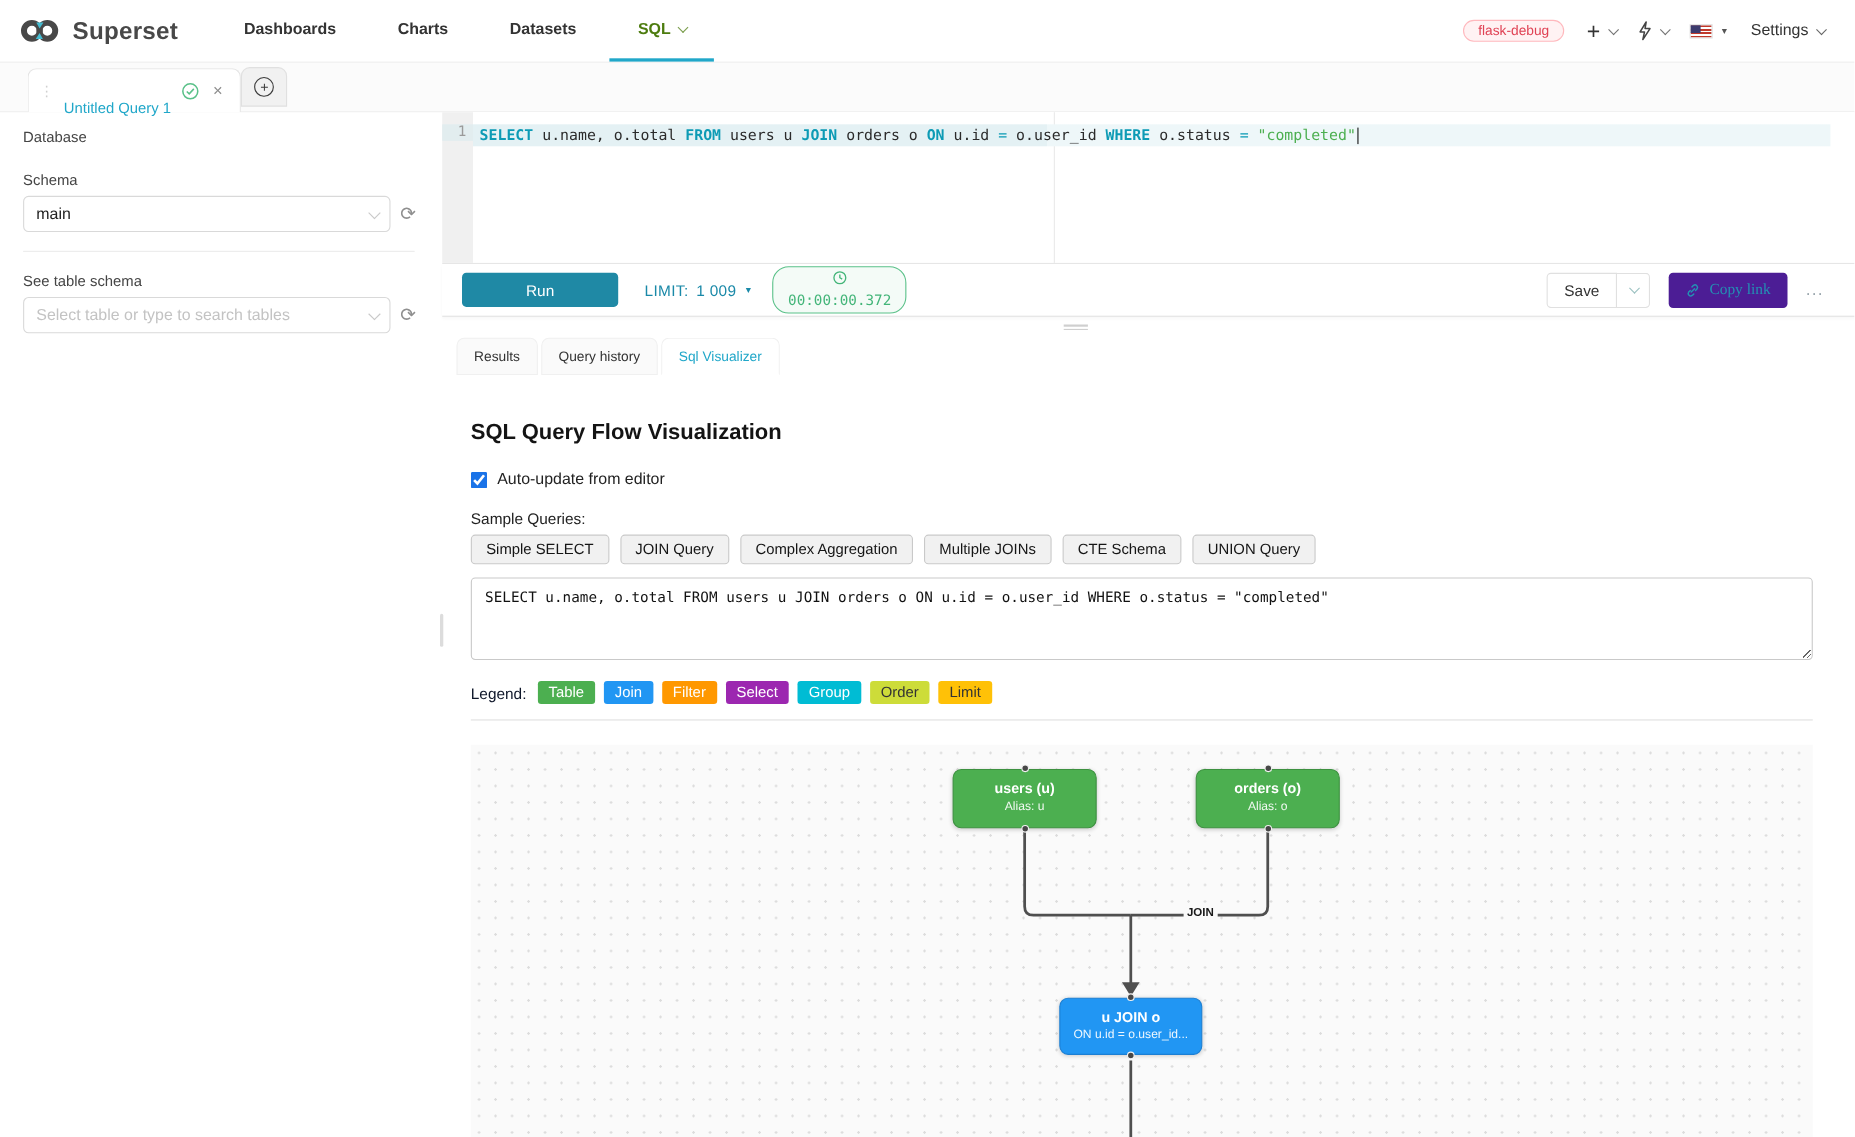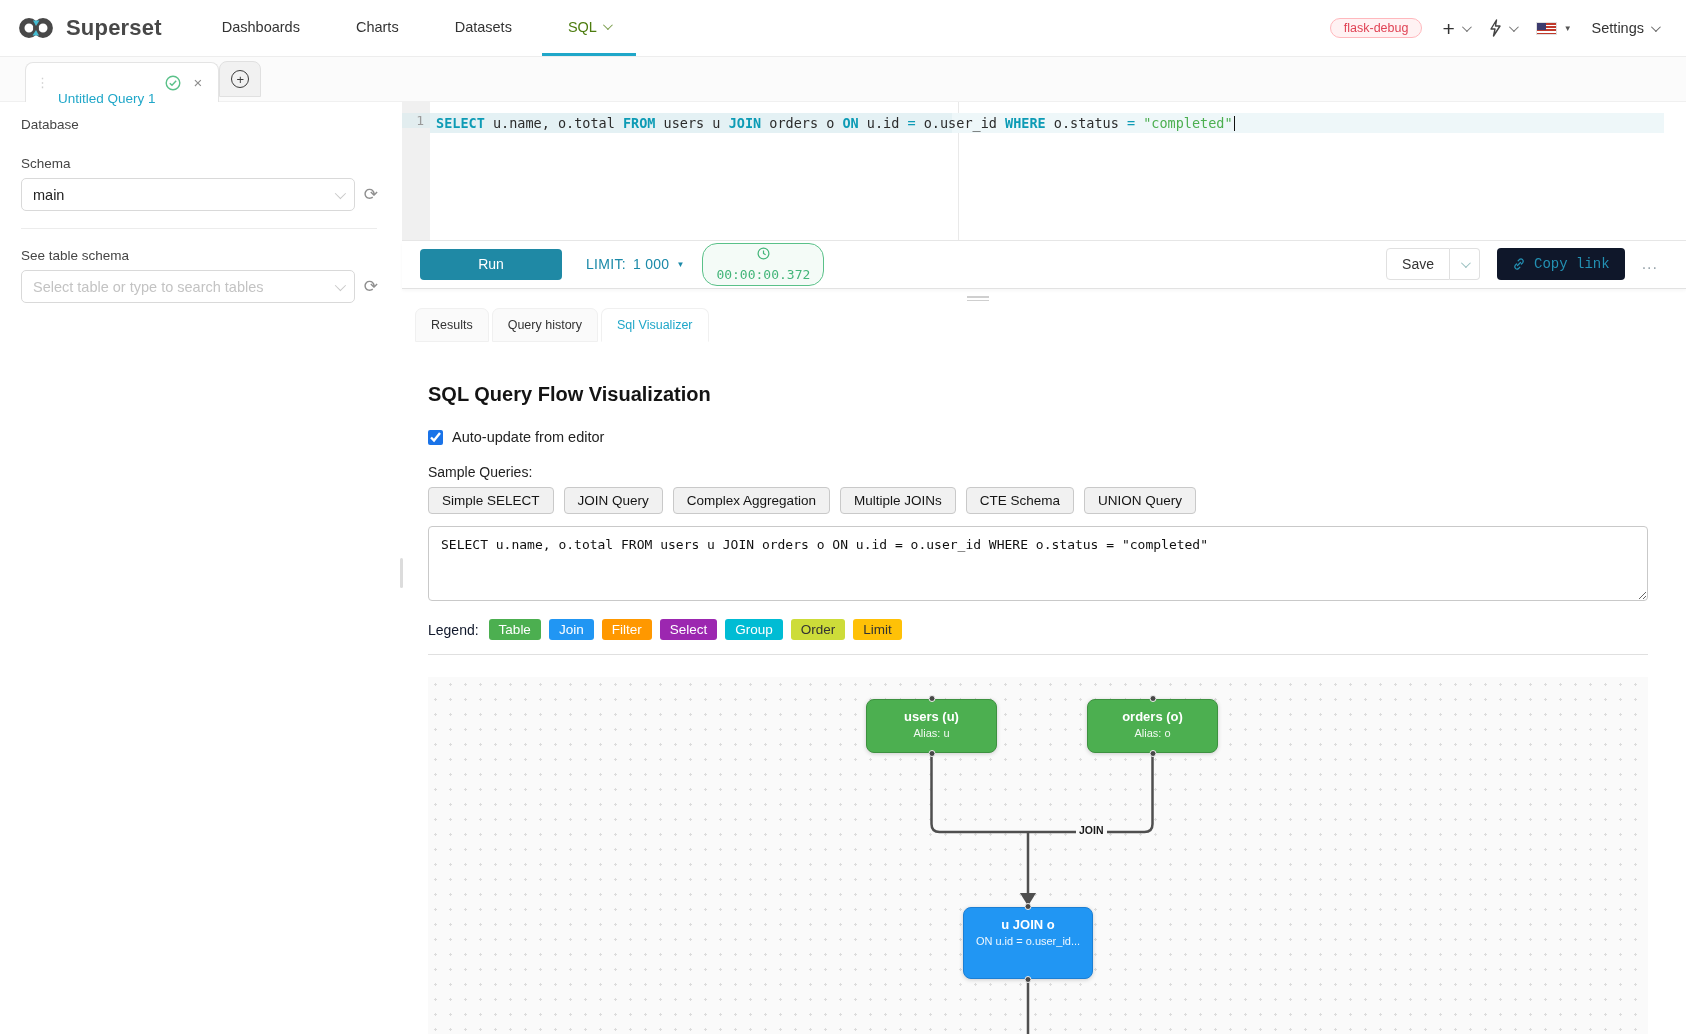--- a/index.html
+++ b/index.html
@@ -6,21 +6,21 @@
   html,body { width:1686px; height:1034px; overflow:hidden; background:#fff;
     font-family:"Liberation Sans", sans-serif; color:#333; }
 
   
   .navbar { height:57px; display:flex; align-items:center; border-bottom:1px solid #ededed;
     padding:0 28px 0 16px; background:#fff; position:relative; }
   .brand { display:flex; align-items:center; gap:8px; margin-right:34px; cursor:pointer; }
   .brand-text { font-size:22px; font-weight:bold; color:#484848; letter-spacing:.2px; }
   .nav-menu { display:flex; align-items:center; height:100%; gap:4px; }
   .nav-item { height:100%; display:flex; align-items:center; gap:6px; padding:0 26px;
-    font-size:14.5px; font-weight:400; color:#333; cursor:pointer; border-bottom:3px solid transparent; }
+    font-size:14.5px; font-weight:700; color:#333; cursor:pointer; border-bottom:3px solid transparent; }
   .nav-item.active { color:#4d7c0f; border-bottom-color:#20a7c9; }
   .chev { width:7px; height:7px; border-right:1.6px solid currentColor; border-bottom:1.6px solid currentColor;
     transform:rotate(45deg) translateY(-2px); display:inline-block; opacity:.75; }
   .nav-right { margin-left:auto; display:flex; align-items:center; gap:20px; }
   .env-badge { color:#e04355; background:#fff2f3; border:1px solid #ffb8bd; border-radius:11px;
     font-size:12.5px; padding:2px 13px; }
   .icon-btn { display:flex; align-items:center; gap:7px; color:#444; cursor:pointer; }
   .plus-glyph { font-size:21px; font-weight:400; line-height:1; color:#333; }
   .flag { width:21px; height:13px; position:relative; border:1px solid #e0e0e0;
     background:repeating-linear-gradient(180deg,#c0392b 0 1.6px,#fff 1.6px 3.2px); }
@@ -87,22 +87,22 @@
   .limit .caret-down { color:#1a89a8; }
   .timer { margin-left:18px; display:flex; align-items:center; gap:7px; border:1px solid #5ac189;
     background:#f4fbf7; border-radius:15px; padding:3px 13px; color:#43b579;
     font:13px "DejaVu Sans Mono", monospace;flex-direction:column; }
   .tb-right { margin-left:auto; display:flex; align-items:center; gap:17px; }
   .save-split { display:flex; }
   .save-main { height:32px; background:#fff; border:1px solid #e0e0e0; border-radius:4px 0 0 4px;
     padding:0 15px; font-size:14px; font-family:inherit; color:#333; cursor:pointer; }
   .save-chev { height:32px; width:30px; background:#fff; border:1px solid #e0e0e0; border-left:none;
     border-radius:0 4px 4px 0; display:flex; align-items:center; justify-content:center; cursor:pointer; color:#7aa; }
-  .copylink { height:32px; display:flex; align-items:center; gap:8px; background:#0f172a; border:none;
-    border-radius:4px; padding:0 15px; color:#2391b4; font-size:14px; font-family:Liberation Mono, monospace; cursor:pointer; }
+  .copylink { height:32px; display:flex; align-items:center; gap:8px; background:#4c1d95; border:none;
+    border-radius:4px; padding:0 15px; color:#2391b4; font-size:14px; font-family:Liberation Serif, serif; cursor:pointer; }
   .more-dots { color:#9aa6ad; font-size:16px; letter-spacing:1px; cursor:pointer; }
   .pane-grip { position:absolute; left:565px; bottom:-15px; width:22px; cursor:row-resize; }
   .pane-grip i { display:block; height:1.5px; background:#cfcfcf; margin:2px 0; }
 
   
   .south-tabs { display:flex; gap:3px; margin:19px 0 0 13px; }
   .stab { padding:9px 15px; font-size:12.5px; color:#333; background:#fafafa; border:1px solid #f0f0f0;
     border-radius:7px 7px 0 0; cursor:pointer; }
   .stab.active { background:#fff; color:#20a7c9; font-weight:500; border-bottom-color:#fff; }
   .south-content { padding:0 38px 0 26px; }
@@ -232,21 +232,21 @@
       <div class="code-area">
         <div class="print-margin"></div>
         <div class="active-line"><span id="token-host"><span class="tk-kw">SELECT</span><span class="tk-pl"> u.name, o.total </span><span class="tk-kw">FROM</span><span class="tk-pl"> users u </span><span class="tk-kw">JOIN</span><span class="tk-pl"> orders o </span><span class="tk-kw">ON</span><span class="tk-pl"> u.id </span><span class="tk-op">=</span><span class="tk-pl"> o.user_id </span><span class="tk-kw">WHERE</span><span class="tk-pl"> o.status </span><span class="tk-op">=</span><span class="tk-pl"> </span><span class="tk-str">"completed"</span></span><span class="cursor"></span></div>
       </div>
     </div>
 
     <div class="run-toolbar">
       <button class="run-btn">Run</button>
       <span class="limit">
         <b>LIMIT:</b>
-        <b>1 000</b>
+        <b>1 009</b>
         <span class="caret-down">▼</span>
       </span>
       <span class="timer">
         <svg width="13" height="13" viewBox="0 0 14 14">
           <circle cx="7" cy="7" r="5.8" fill="none" stroke="#43b579" stroke-width="1.3"></circle>
           <polyline points="7,3.8 7,7 9.3,8.4" fill="none" stroke="#43b579" stroke-width="1.3"></polyline>
         </svg>
         <span>00:00:00.372</span>
       </span>
       <div class="tb-right">
@@ -325,21 +325,21 @@
           <span class="handle bottom"></span>
         </div>
 
         <div class="flow-node" style="left: 659px; top: 22px; background: rgb(76, 175, 80); border-color: rgb(61, 145, 64);">
           <span class="handle top"></span>
           <div class="fn-title">orders (o)</div>
           <div class="fn-sub">Alias: o</div>
           <span class="handle bottom"></span>
         </div>
 
-        <div class="flow-node" style="left: 535px; top: 230px; width: 130px; height: 72px; background: rgb(33, 150, 243); border-color: rgb(27, 127, 212);">
+        <div class="flow-node" style="left: 535px; top: 230px; width: 130px; height: 52px; background: rgb(33, 150, 243); border-color: rgb(27, 127, 212);">
           <span class="handle top"></span>
           <div class="fn-title">u JOIN o</div>
           <div class="fn-sub">ON u.id = o.user_id...</div>
           <span class="handle bottom"></span>
         </div>
 
         <span class="edge-label">JOIN</span>
       </div>
     </div>
   </main>

